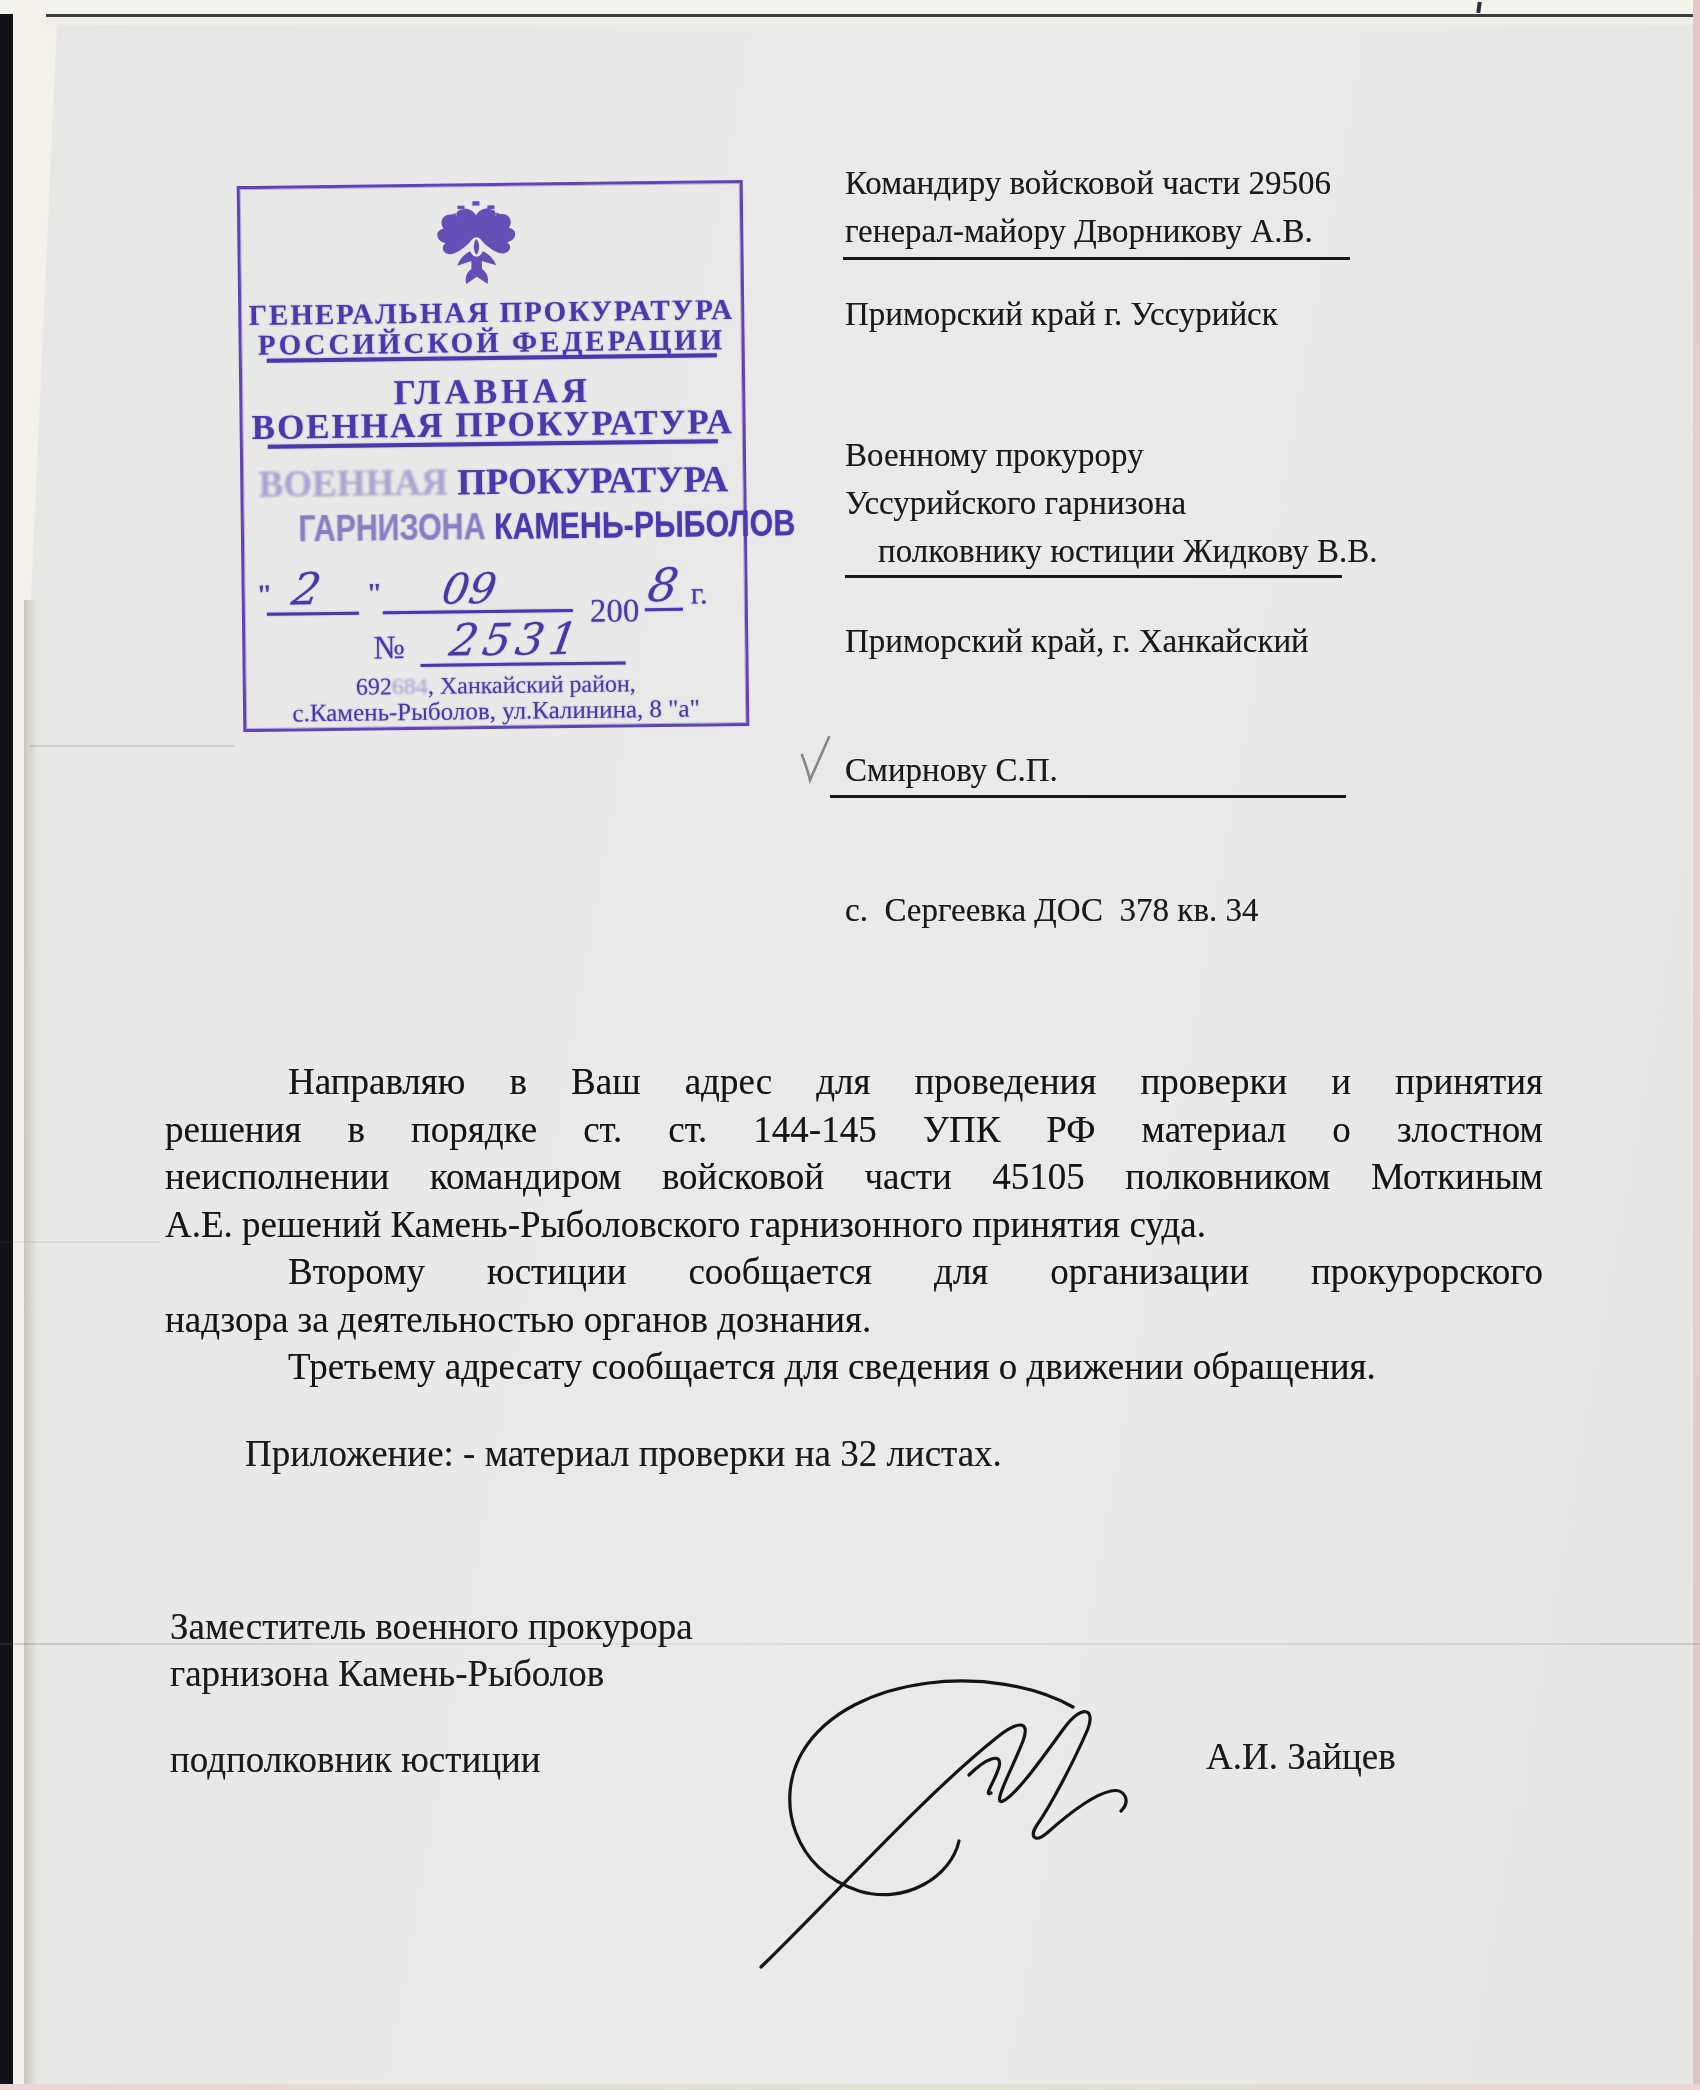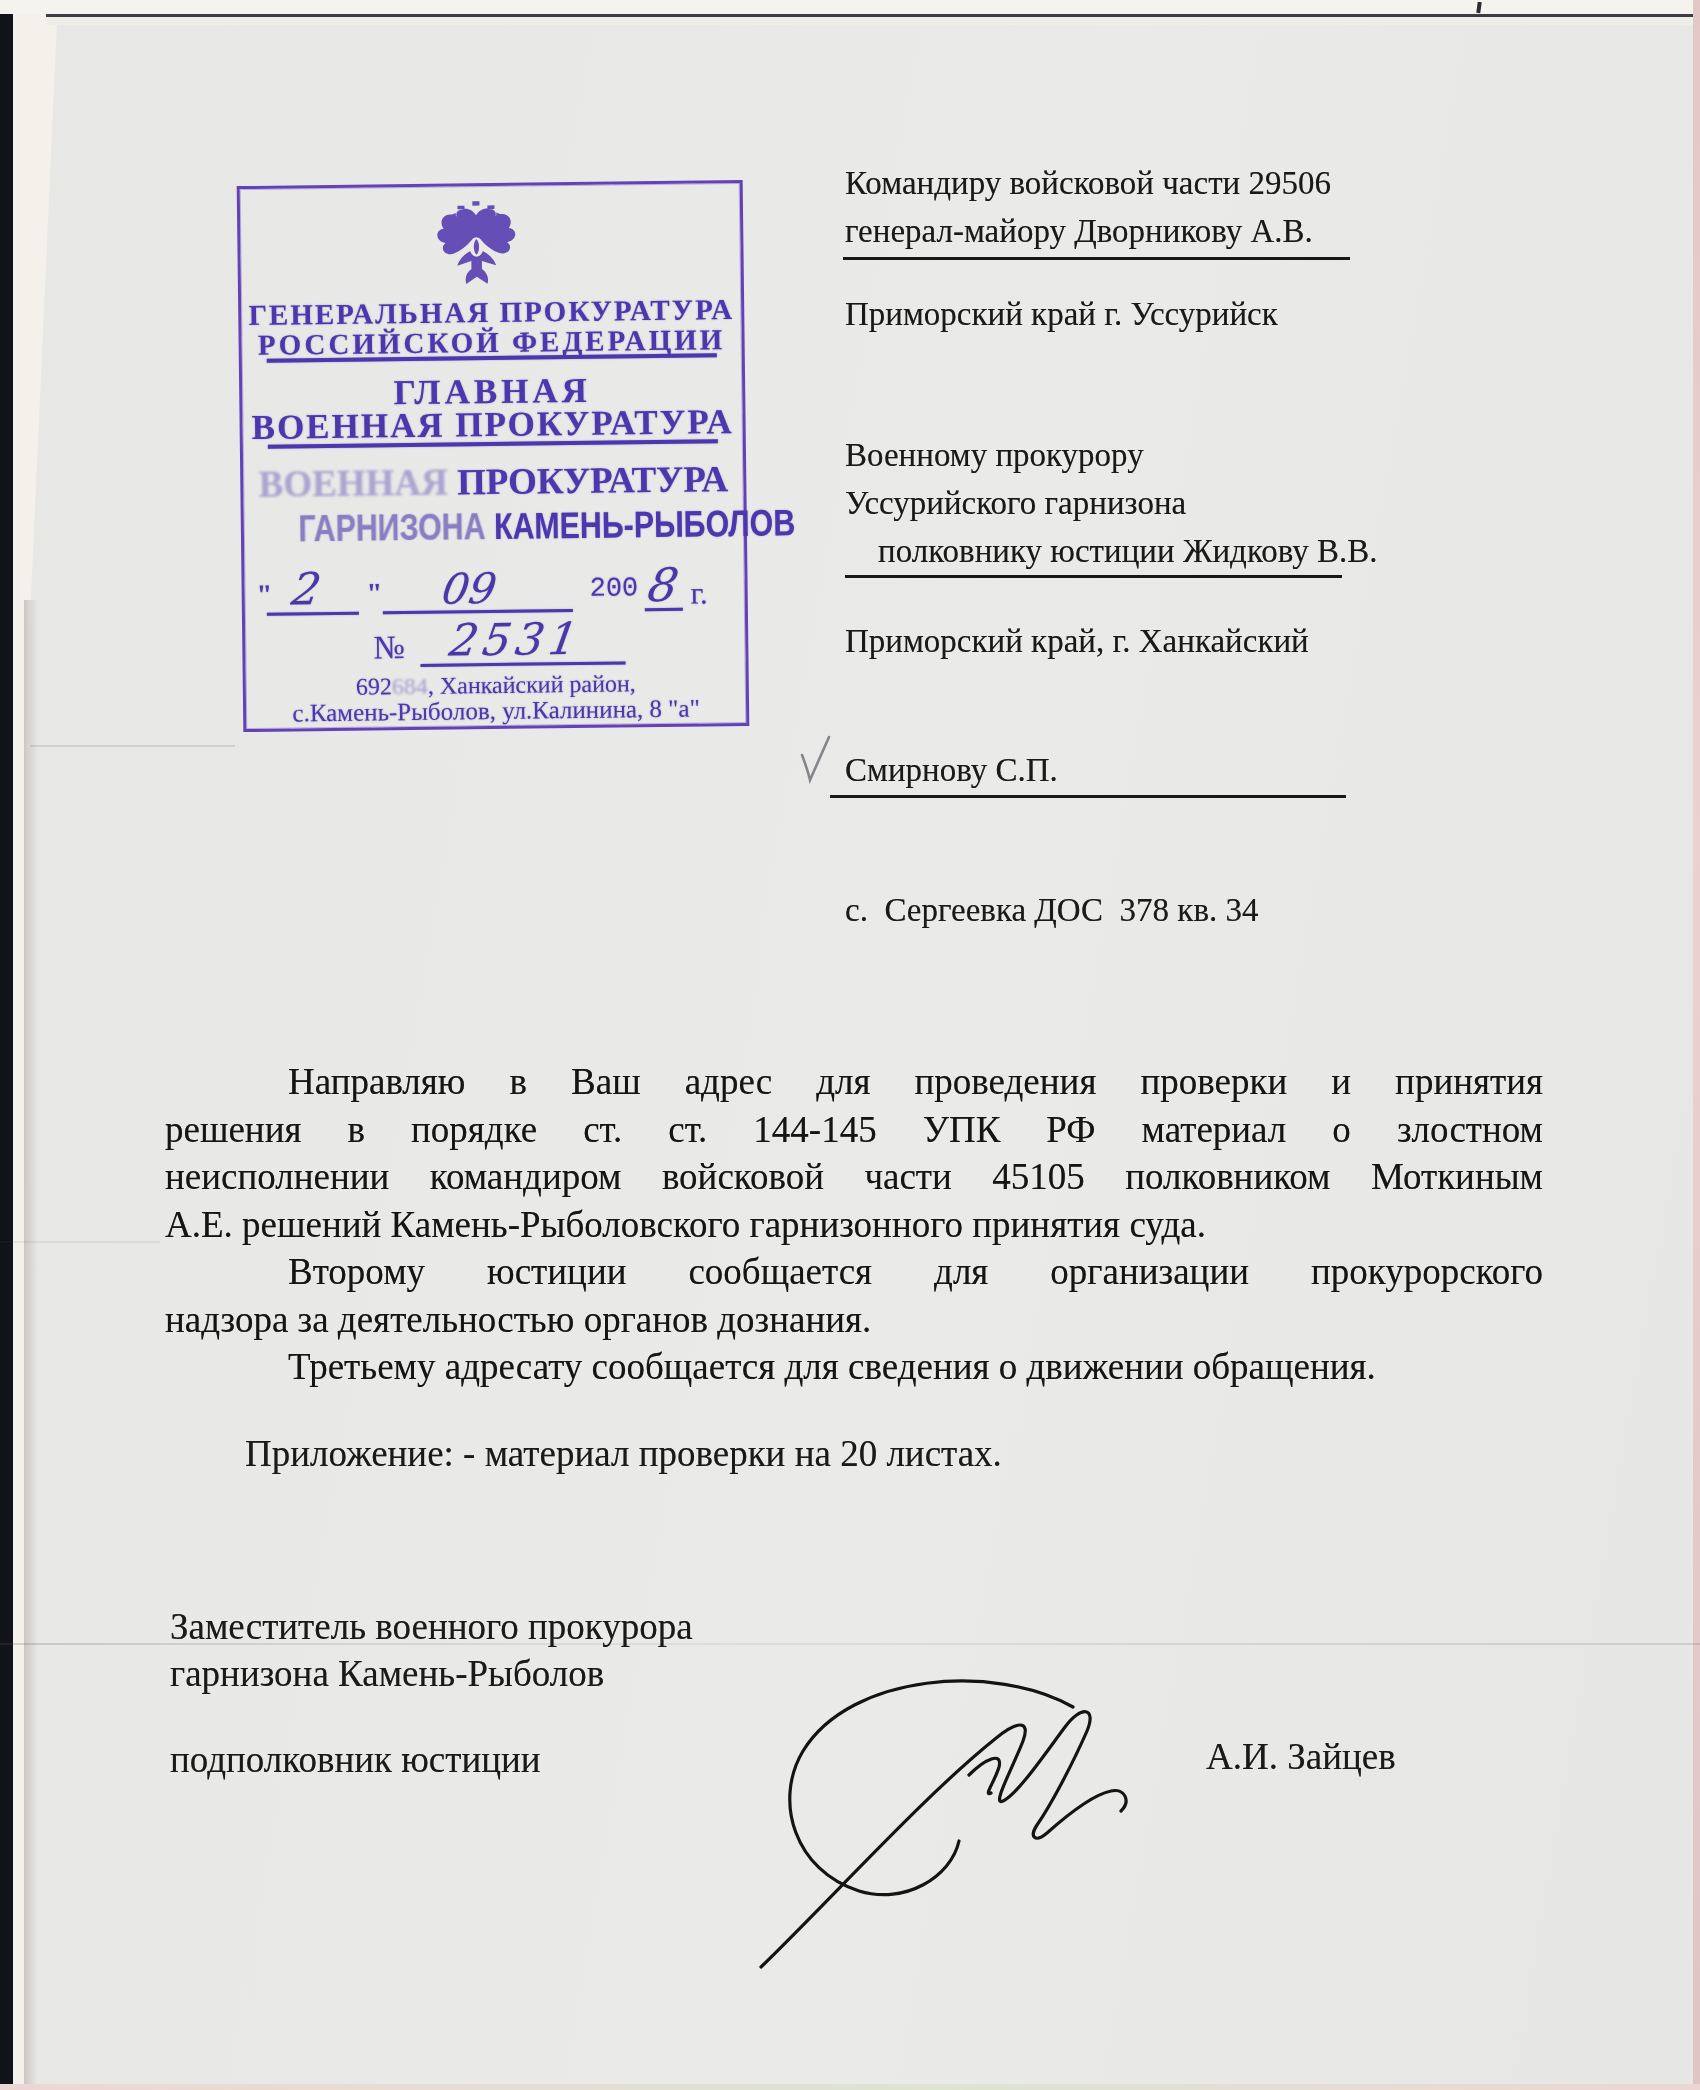--- a/index.html
+++ b/index.html
@@ -91,21 +91,21 @@
     <div class="sdiv" style="top:256px;"></div>
     <div class="st stc" style="top:274px;font-size:37px;"><span class="faded">ВОЕННАЯ</span><span> ПРОКУРАТУРА</span></div>
     <div class="st stc" style="top:320px;font-size:37px;font-family:'Liberation Sans',sans-serif;"><span class="cond"><span class="semifaded">ГАРНИЗОНА</span><span> КАМЕНЬ-РЫБОЛОВ</span></span></div>
 
     <div class="st" style="left:12px;top:390px;font-size:28px;">"</div>
     <div class="hand" style="left:48px;top:375px;font-size:44px;">2</div>
     <div class="sul" style="left:22px;top:424px;width:92px;"></div>
     <div class="st" style="left:122px;top:390px;font-size:28px;">"</div>
     <div class="hand" style="left:198px;top:378px;font-size:42px;">09</div>
     <div class="sul" style="left:138px;top:424px;width:190px;"></div>
-    <div class="st" style="left:345px;top:389px;font-size:27px;font-weight:normal;font-family:Liberation Mono, monospace;">200</div>
+    <div class="st" style="left:345px;top:408px;font-size:33px;font-weight:normal;">200</div>
     <div class="hand" style="left:404px;top:374px;font-size:46px;">8</div>
     <div class="sul" style="left:400px;top:424px;width:38px;"></div>
     <div class="st" style="left:446px;top:392px;font-size:31px;font-weight:normal;">г.</div>
 
     <div class="st" style="left:128px;top:442px;font-size:33px;font-weight:normal;">№</div>
     <div class="hand" style="left:205px;top:428px;font-size:44px;letter-spacing:5px;">2531</div>
     <div class="sul" style="left:175px;top:477px;width:205px;"></div>
 
     <div class="st stc" style="top:486px;font-size:24px;font-weight:normal;"><span>692</span><span class="faded">684</span><span>, Ханкайский район,</span></div>
     <div class="st stc" style="top:511px;font-size:25px;font-weight:normal;">с.Камень-Рыболов, ул.Калинина, 8 "а"</div>
@@ -131,21 +131,21 @@
 
   <div class="bodyblock">
     <div class="bl just ind">Направляю в Ваш адрес для проведения проверки и принятия</div>
     <div class="bl just">решения в порядке ст. ст. 144-145 УПК РФ материал о злостном</div>
     <div class="bl just">неисполнении командиром войсковой части 45105 полковником Моткиным</div>
     <div class="bl">А.Е. решений Камень-Рыболовского гарнизонного принятия суда.</div>
     <div class="bl just ind">Второму юстиции сообщается для организации прокурорского</div>
     <div class="bl">надзора за деятельностью органов дознания.</div>
     <div class="bl ind">Третьему адресату сообщается для сведения о движении обращения.</div>
   </div>
-  <div class="t" style="left:245px;top:1432px;font-size:37px;">Приложение: - материал проверки на 20 листах.</div>
+  <div class="t" style="left:245px;top:1432px;font-size:37px;">Приложение: - материал проверки на 32 листах.</div>
 
   <div class="t" style="left:170px;top:1605px;font-size:37px;">Заместитель военного прокурора</div>
   <div class="t" style="left:170px;top:1652px;font-size:37px;">гарнизона Камень-Рыболов</div>
   <div class="t" style="left:170px;top:1738px;font-size:37px;">подполковник юстиции</div>
 
   <svg class="sig-svg" style="left:755px;top:1655px;" width="480" height="330" viewBox="0 0 480 330">
     <g fill="none" stroke="#141414" stroke-width="3.2" stroke-linecap="round">
       <path d="M318 52 C240 8 96 18 48 96 C18 146 40 216 104 236 C150 250 196 222 204 186"></path>
       <path d="M6 312 C80 240 170 140 240 84 C262 66 276 64 268 86 C258 112 236 152 248 146 C262 140 292 96 310 72 C326 50 342 52 332 76 C318 108 296 150 282 170 C274 182 280 188 292 178 C310 162 336 140 356 136 C370 133 376 146 366 156"></path>
       <path d="M214 120 C230 104 248 96 244 112 C240 126 228 142 236 138"></path>

